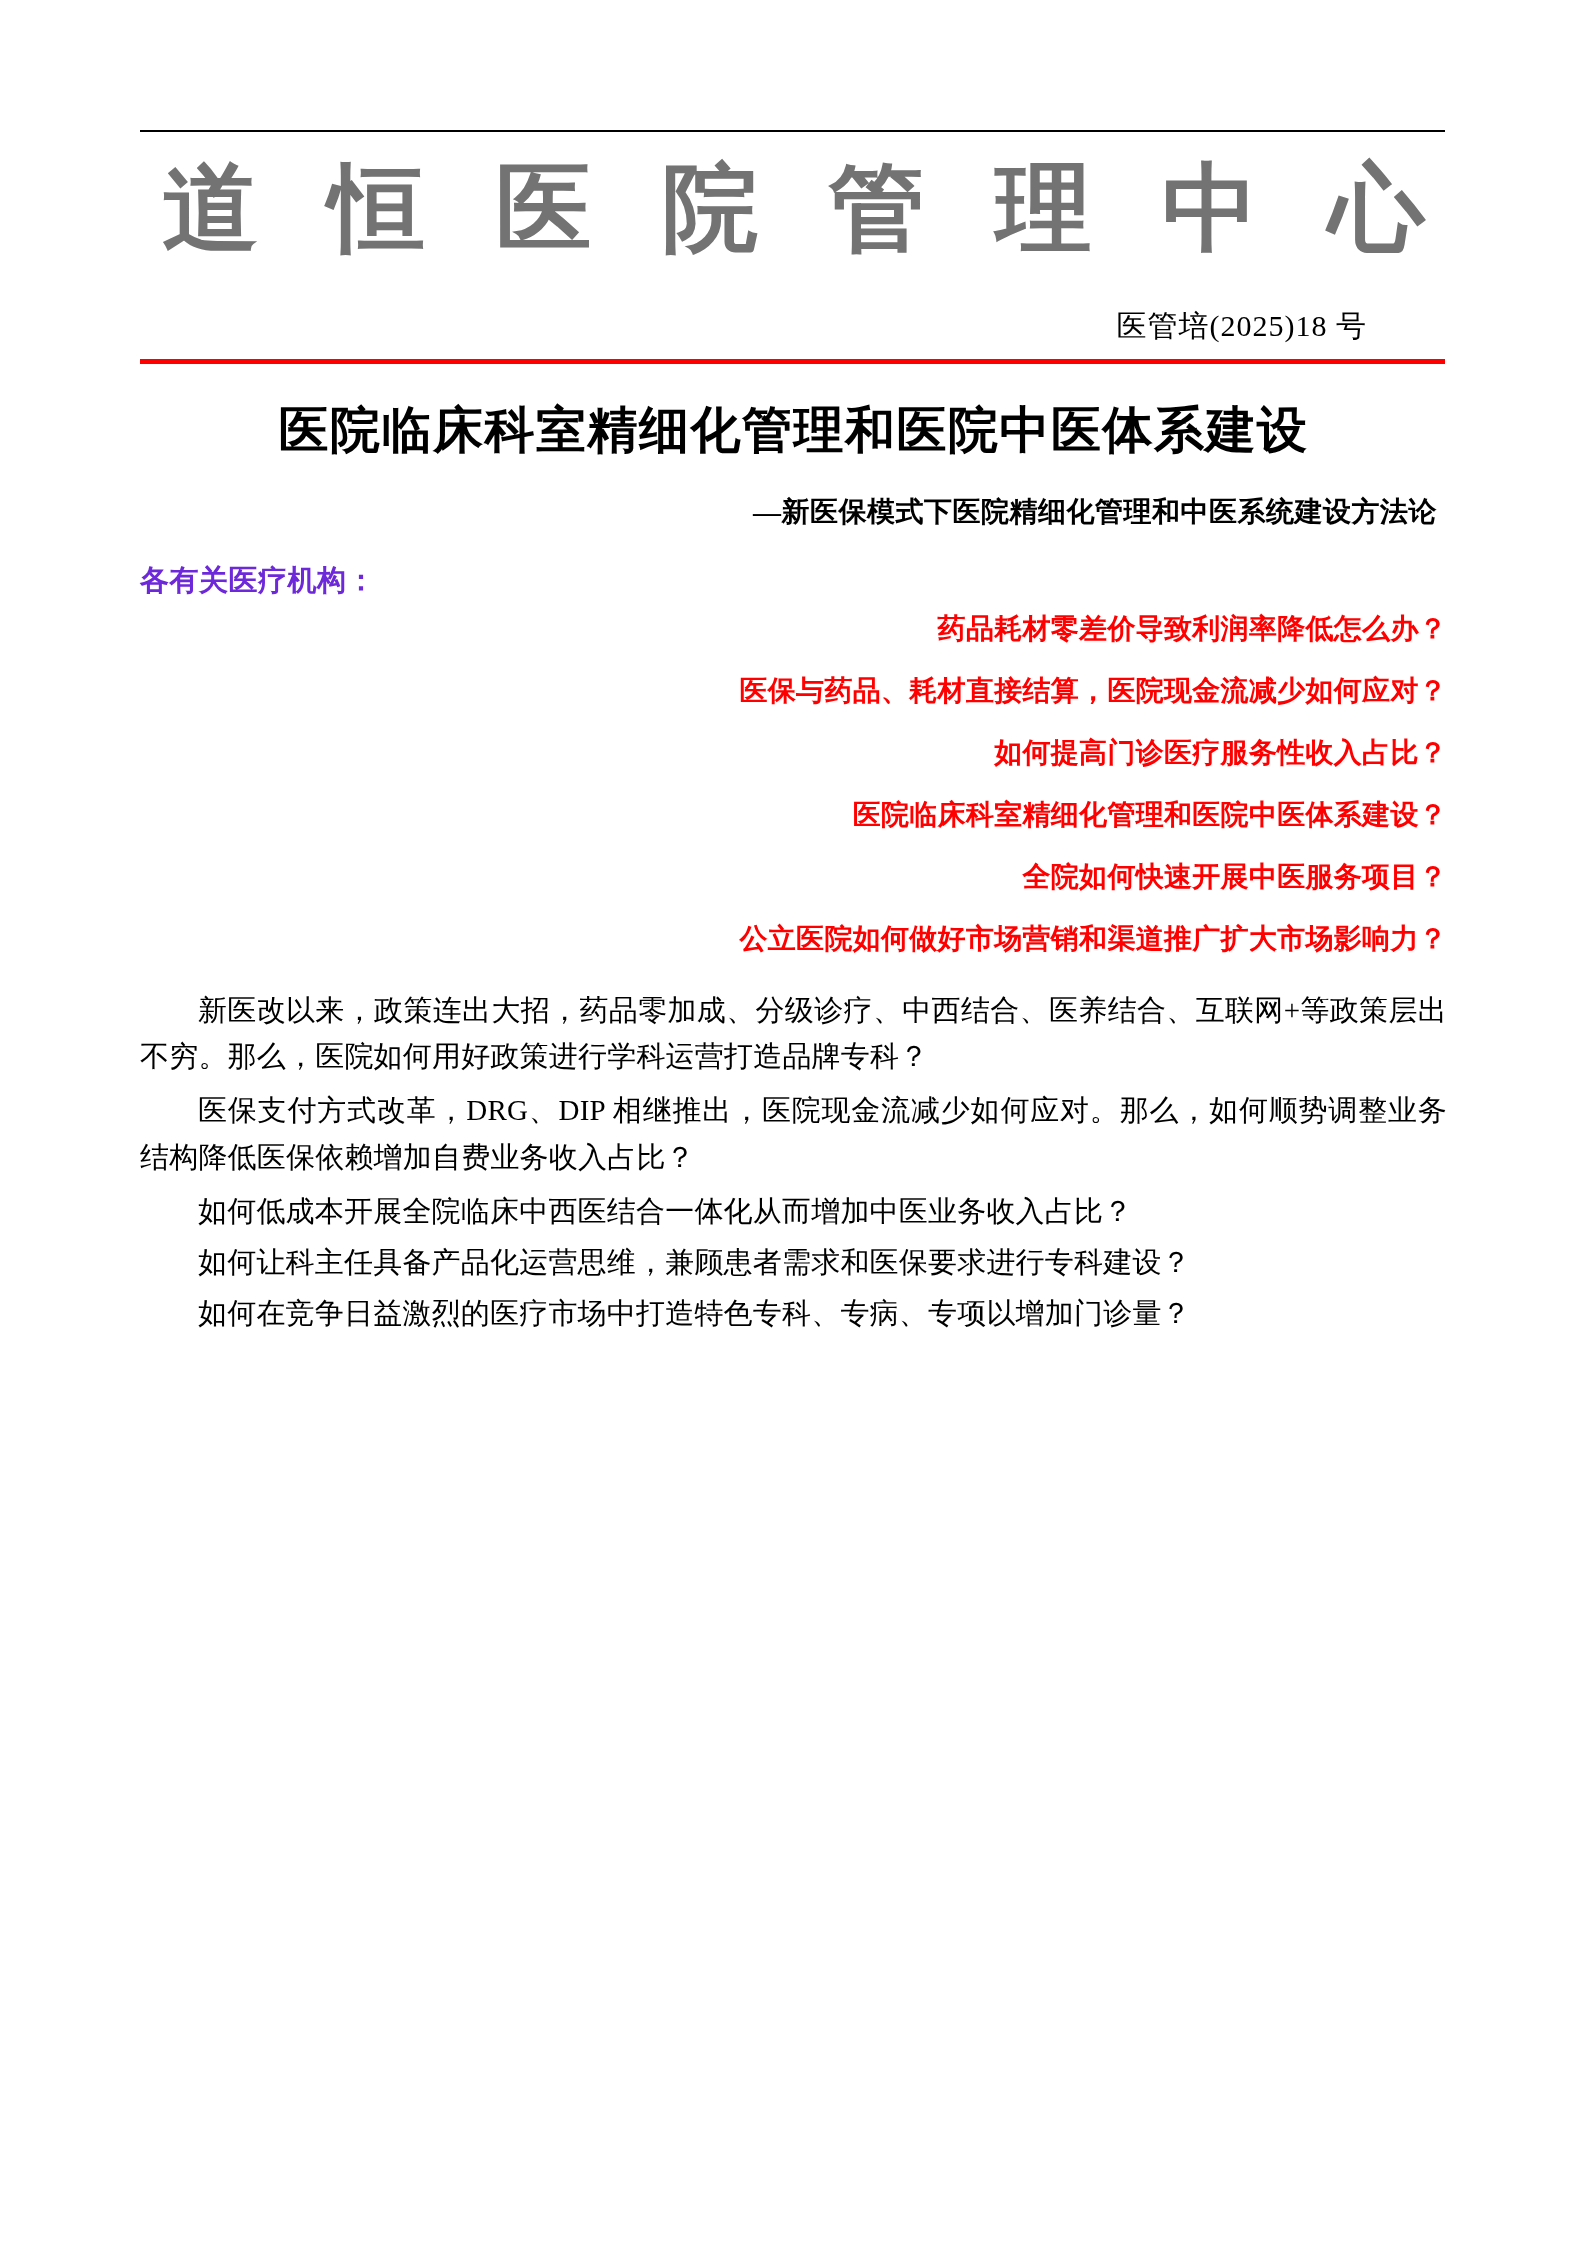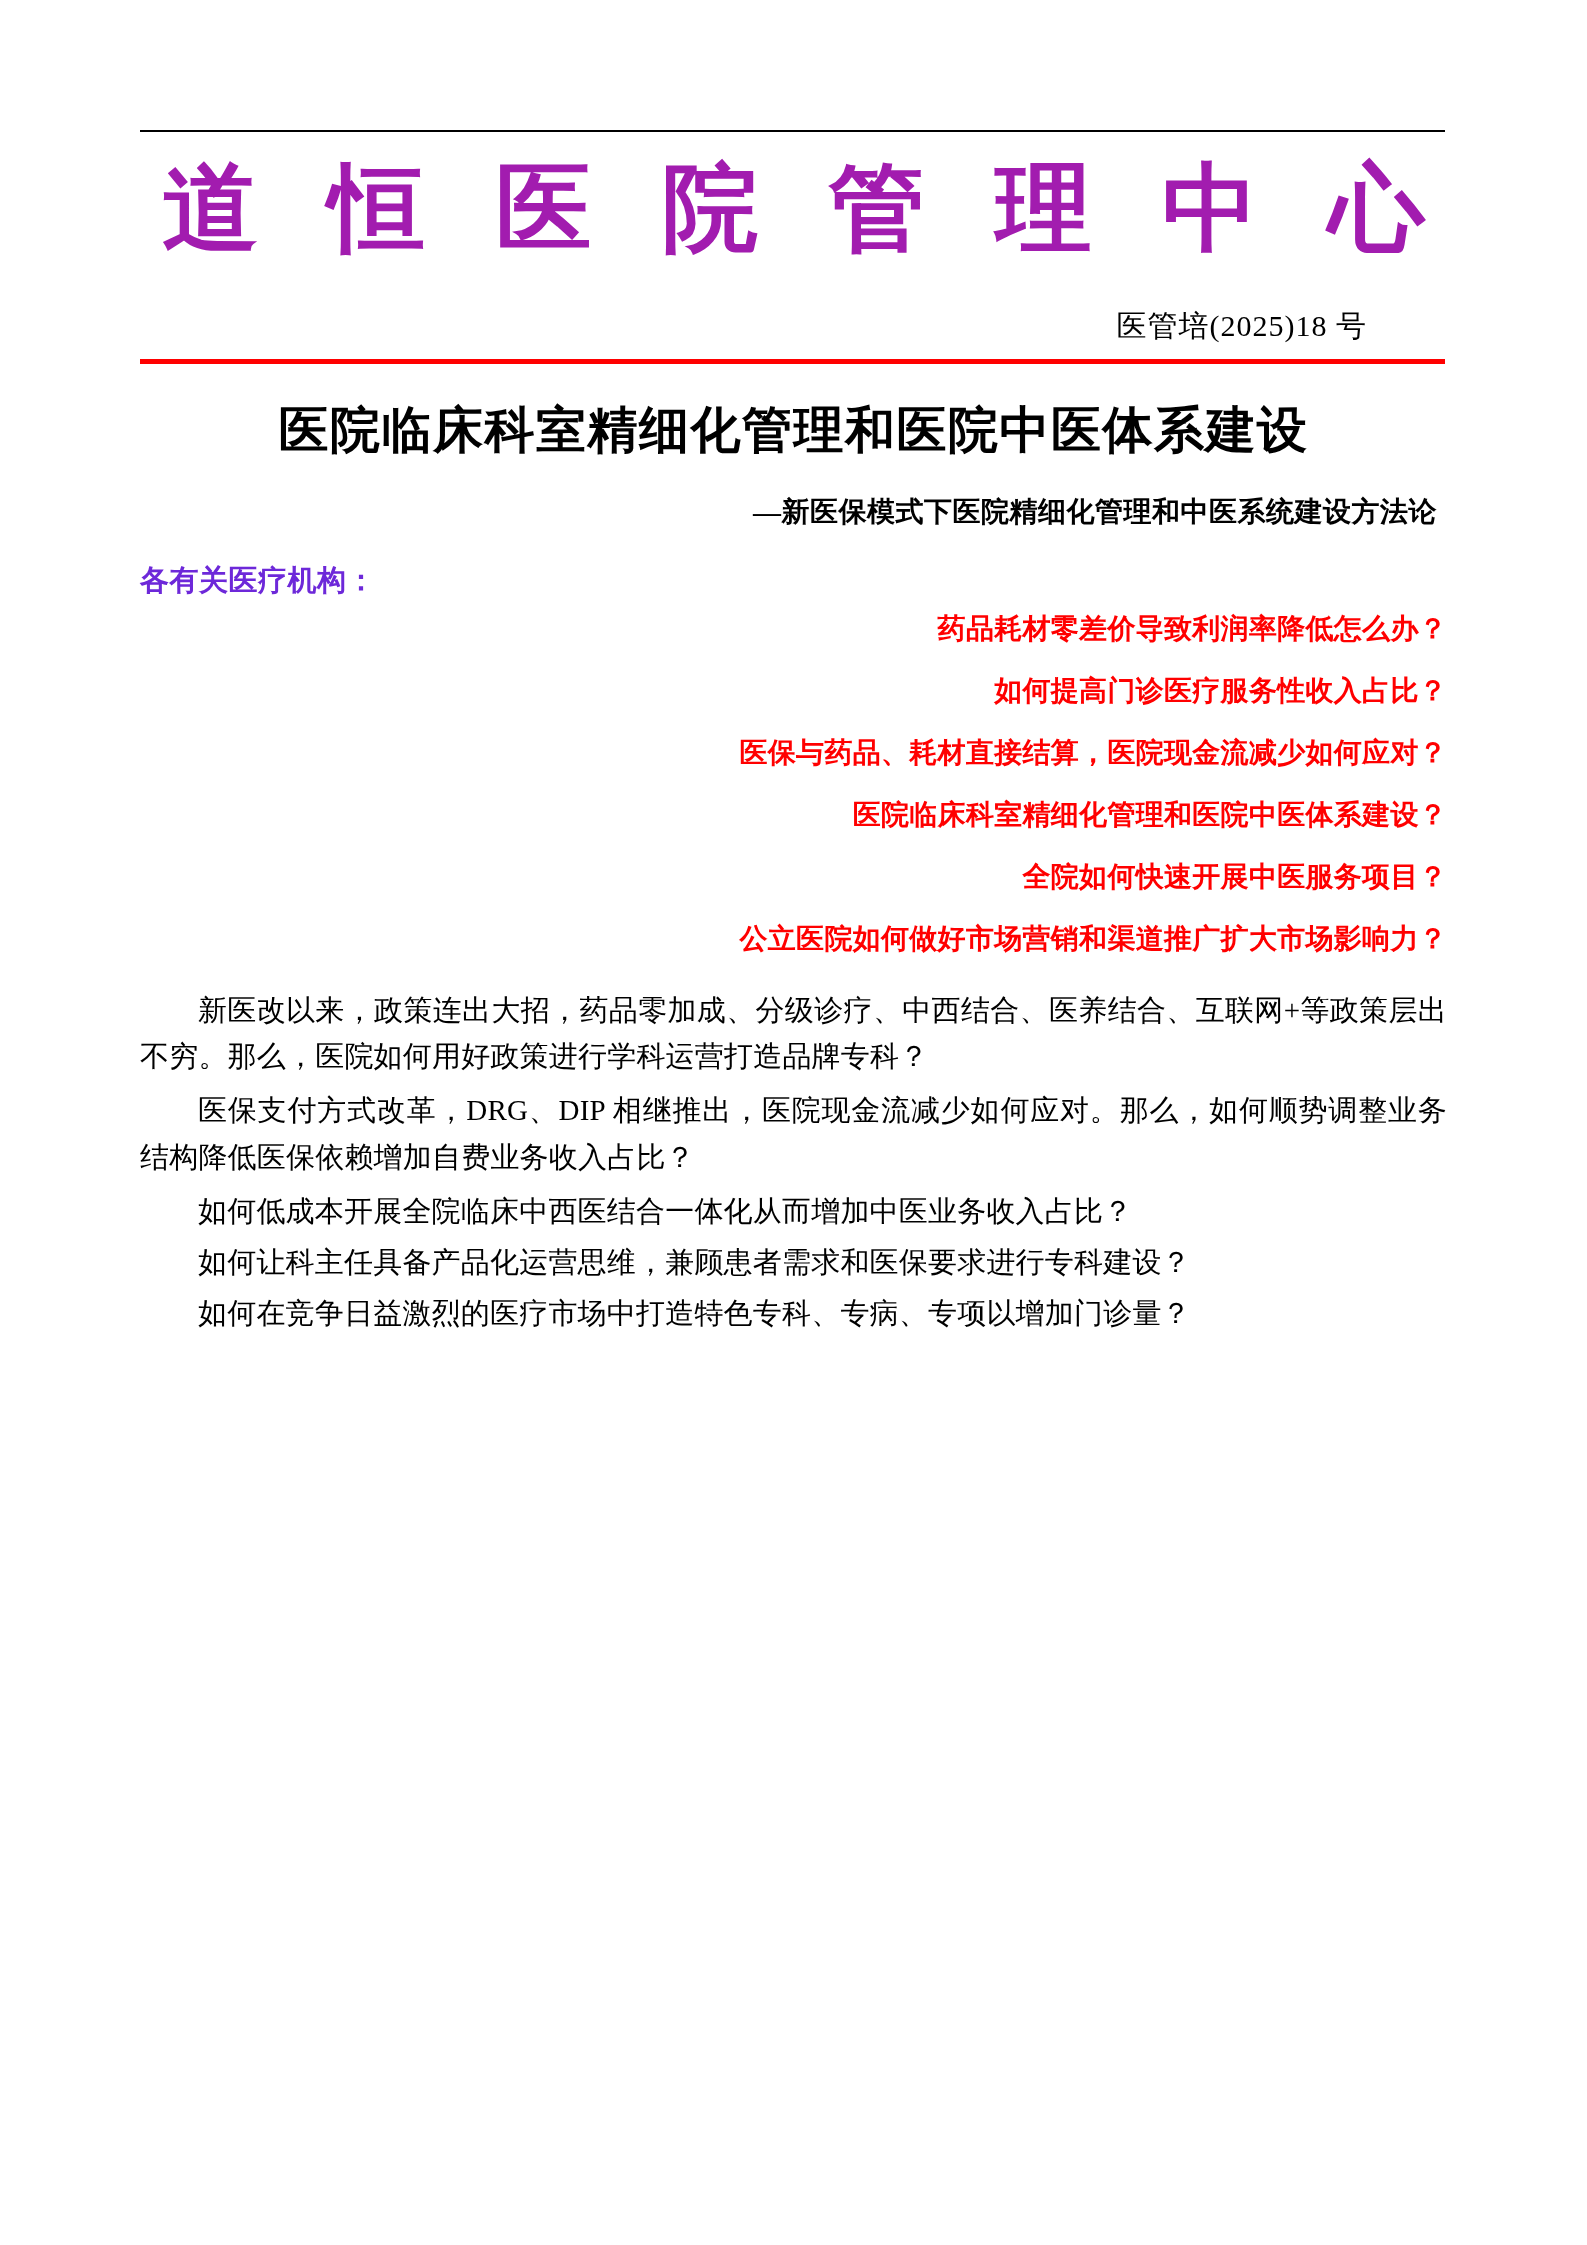--- a/index.html
+++ b/index.html
@@ -24,21 +24,21 @@
   
   .top-rule {
     margin-top: 130px;
     border-top: 2.5px solid #000000;
     width: 1305px;
     margin-left: 0;
   }
   .letterhead {
     margin-top: 22px;
     text-align: center;
-    color: #a21caf;
+    color: #737373;
     font-family: "Liberation Sans", "DejaVu Sans", sans-serif;
     font-weight: bold;
     font-size: 96px;
     letter-spacing: 22px;
     line-height: 1.12;
     text-indent: 22px;
     white-space: nowrap;
   }
   .doc-number-row {
     margin-top: 44px;
@@ -118,22 +118,22 @@
   <div class="red-rule"></div>
 
   <div class="doc-title">医院临床科室精细化管理和医院中医体系建设</div>
 
   <div class="doc-subtitle">—新医保模式下医院精细化管理和中医系统建设方法论</div>
 
   <div class="salutation">各有关医疗机构：</div>
 
   <div class="q-list">
     <p class="q-item">药品耗材零差价导致利润率降低怎么办？</p>
+    <p class="q-item">医保与药品、耗材直接结算，医院现金流减少如何应对？</p>
     <p class="q-item">如何提高门诊医疗服务性收入占比？</p>
-    <p class="q-item">医保与药品、耗材直接结算，医院现金流减少如何应对？</p>
     <p class="q-item">医院临床科室精细化管理和医院中医体系建设？</p>
     <p class="q-item">全院如何快速开展中医服务项目？</p>
     <p class="q-item">公立医院如何做好市场营销和渠道推广扩大市场影响力？</p>
   </div>
 
   <div class="paragraphs">
     <p class="para">新医改以来，政策连出大招，药品零加成、分级诊疗、中西结合、医养结合、互联网+等政策层出不穷。那么，医院如何用好政策进行学科运营打造品牌专科？</p>
     <p class="para">医保支付方式改革，DRG、DIP 相继推出，医院现金流减少如何应对。那么，如何顺势调整业务结构降低医保依赖增加自费业务收入占比？</p>
     <p class="para tight">如何低成本开展全院临床中西医结合一体化从而增加中医业务收入占比？</p>
     <p class="para tight">如何让科主任具备产品化运营思维，兼顾患者需求和医保要求进行专科建设？</p>

